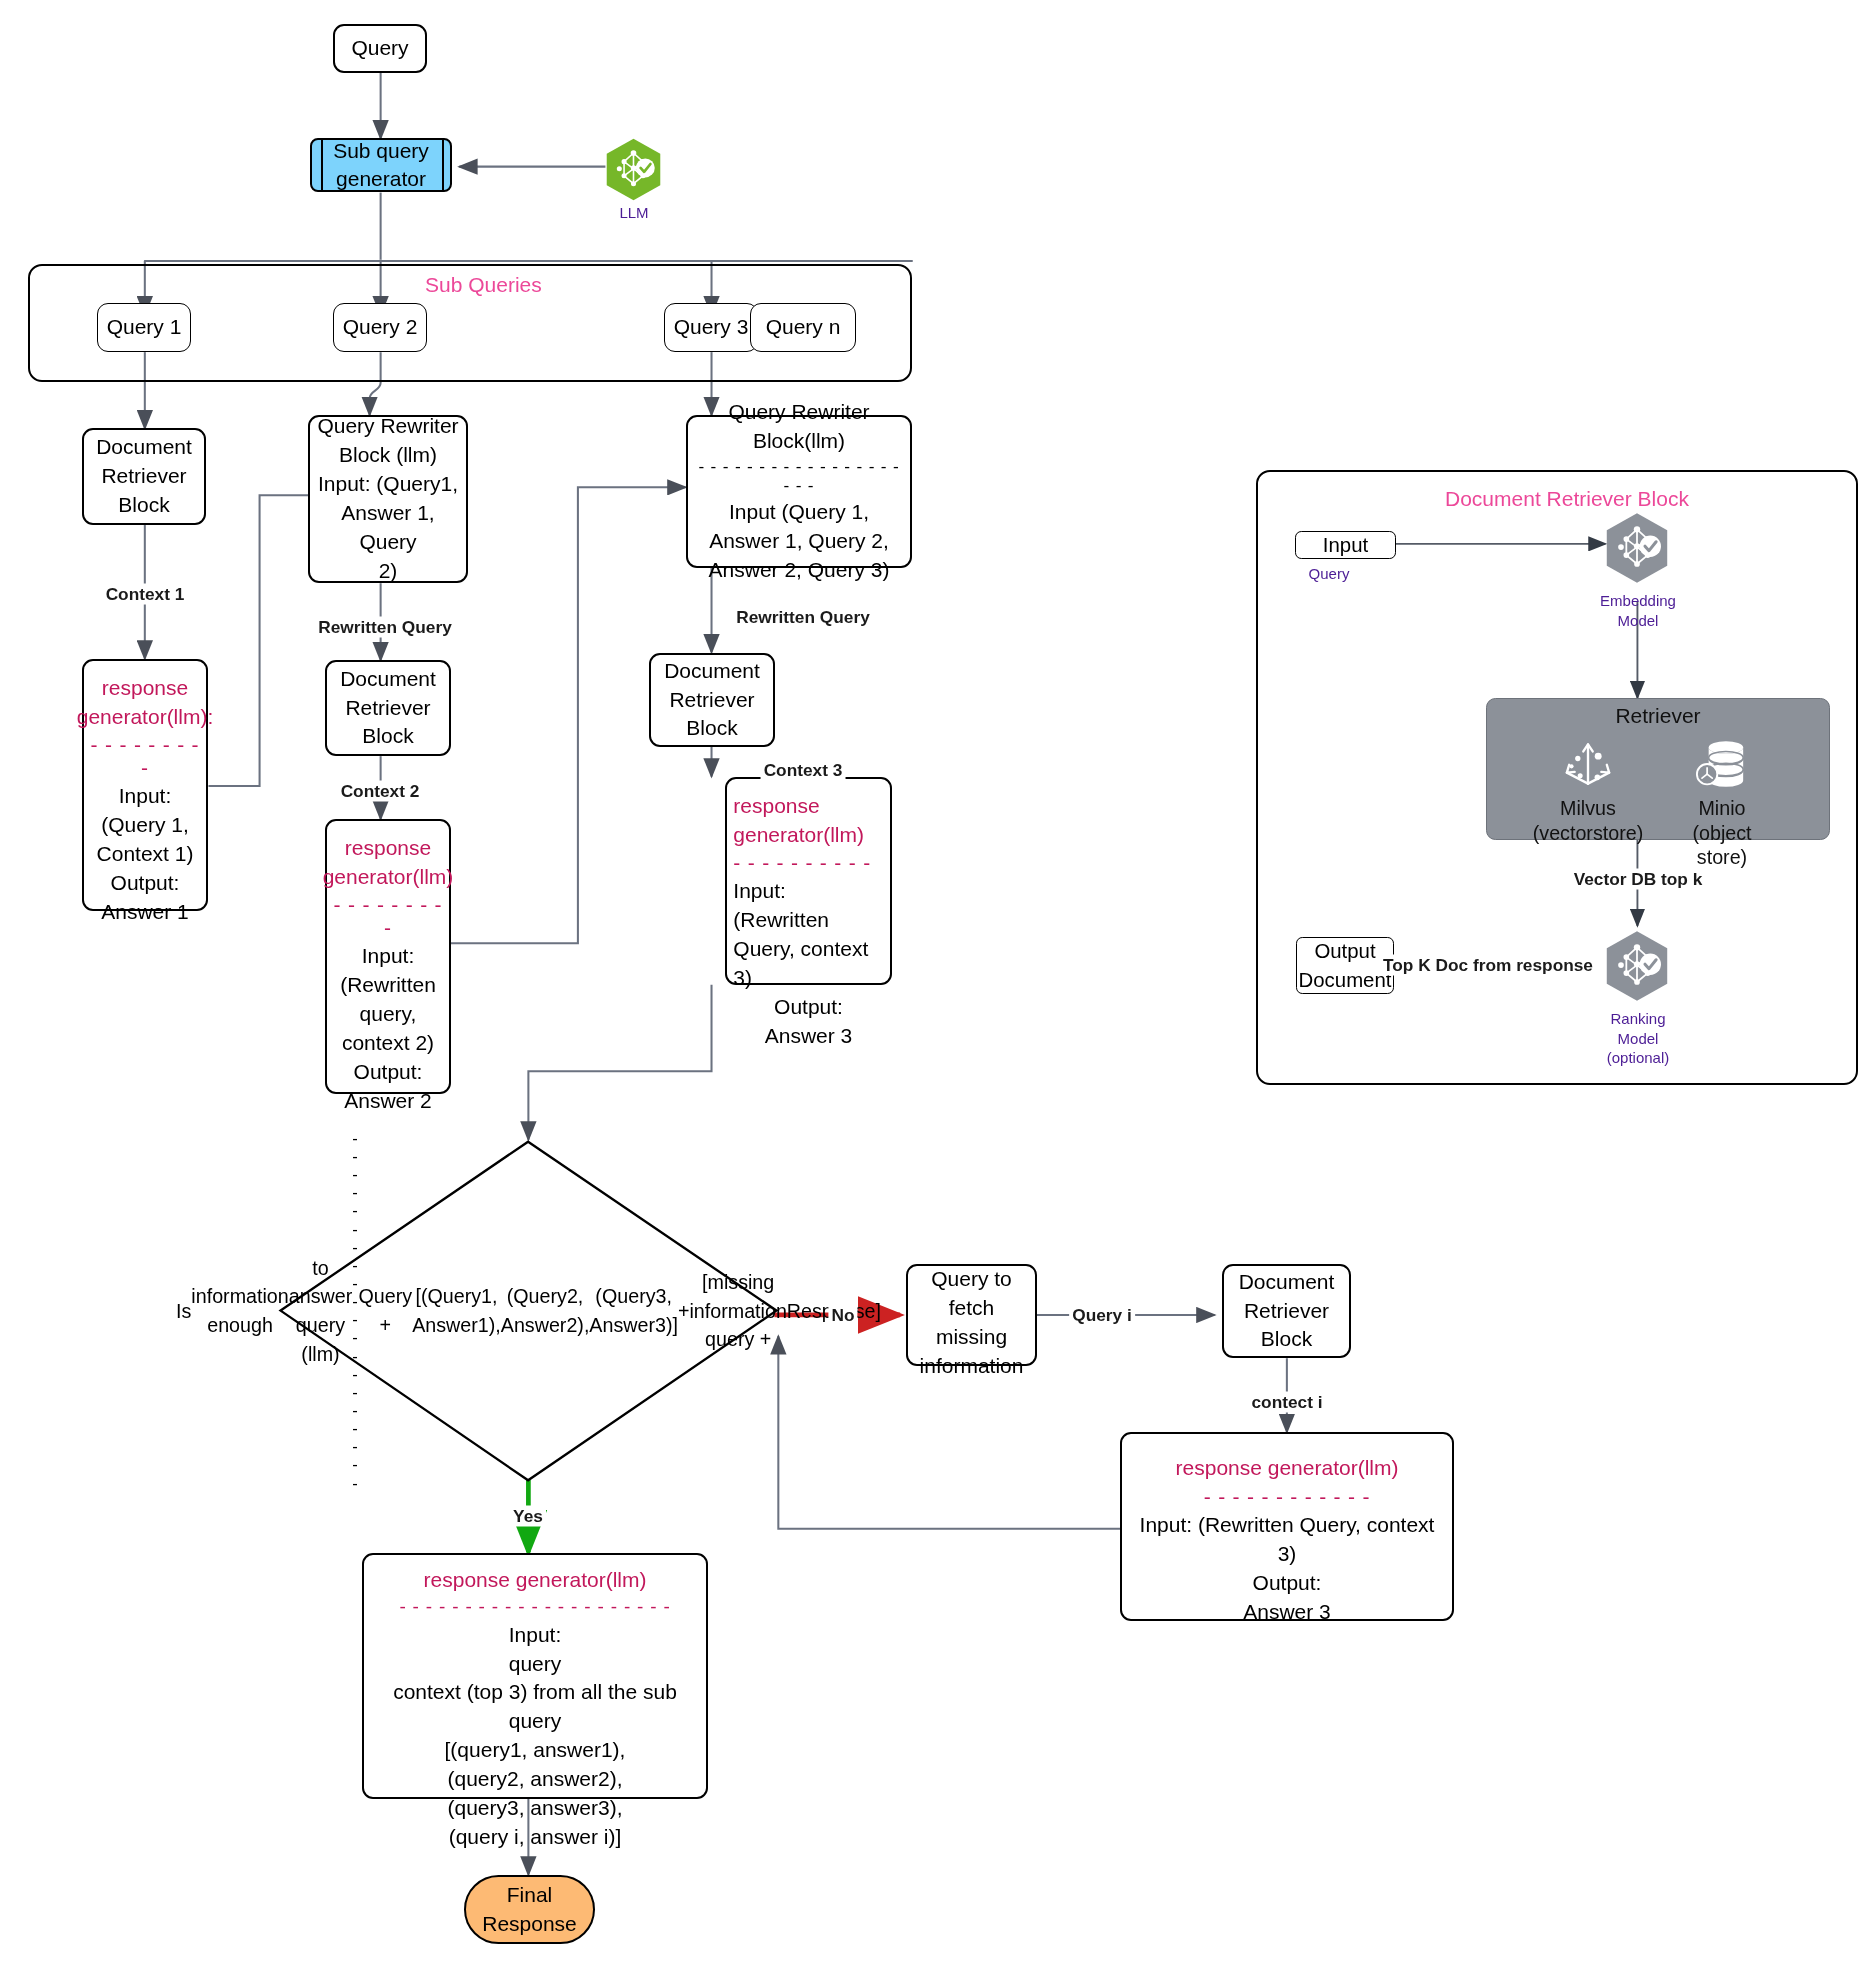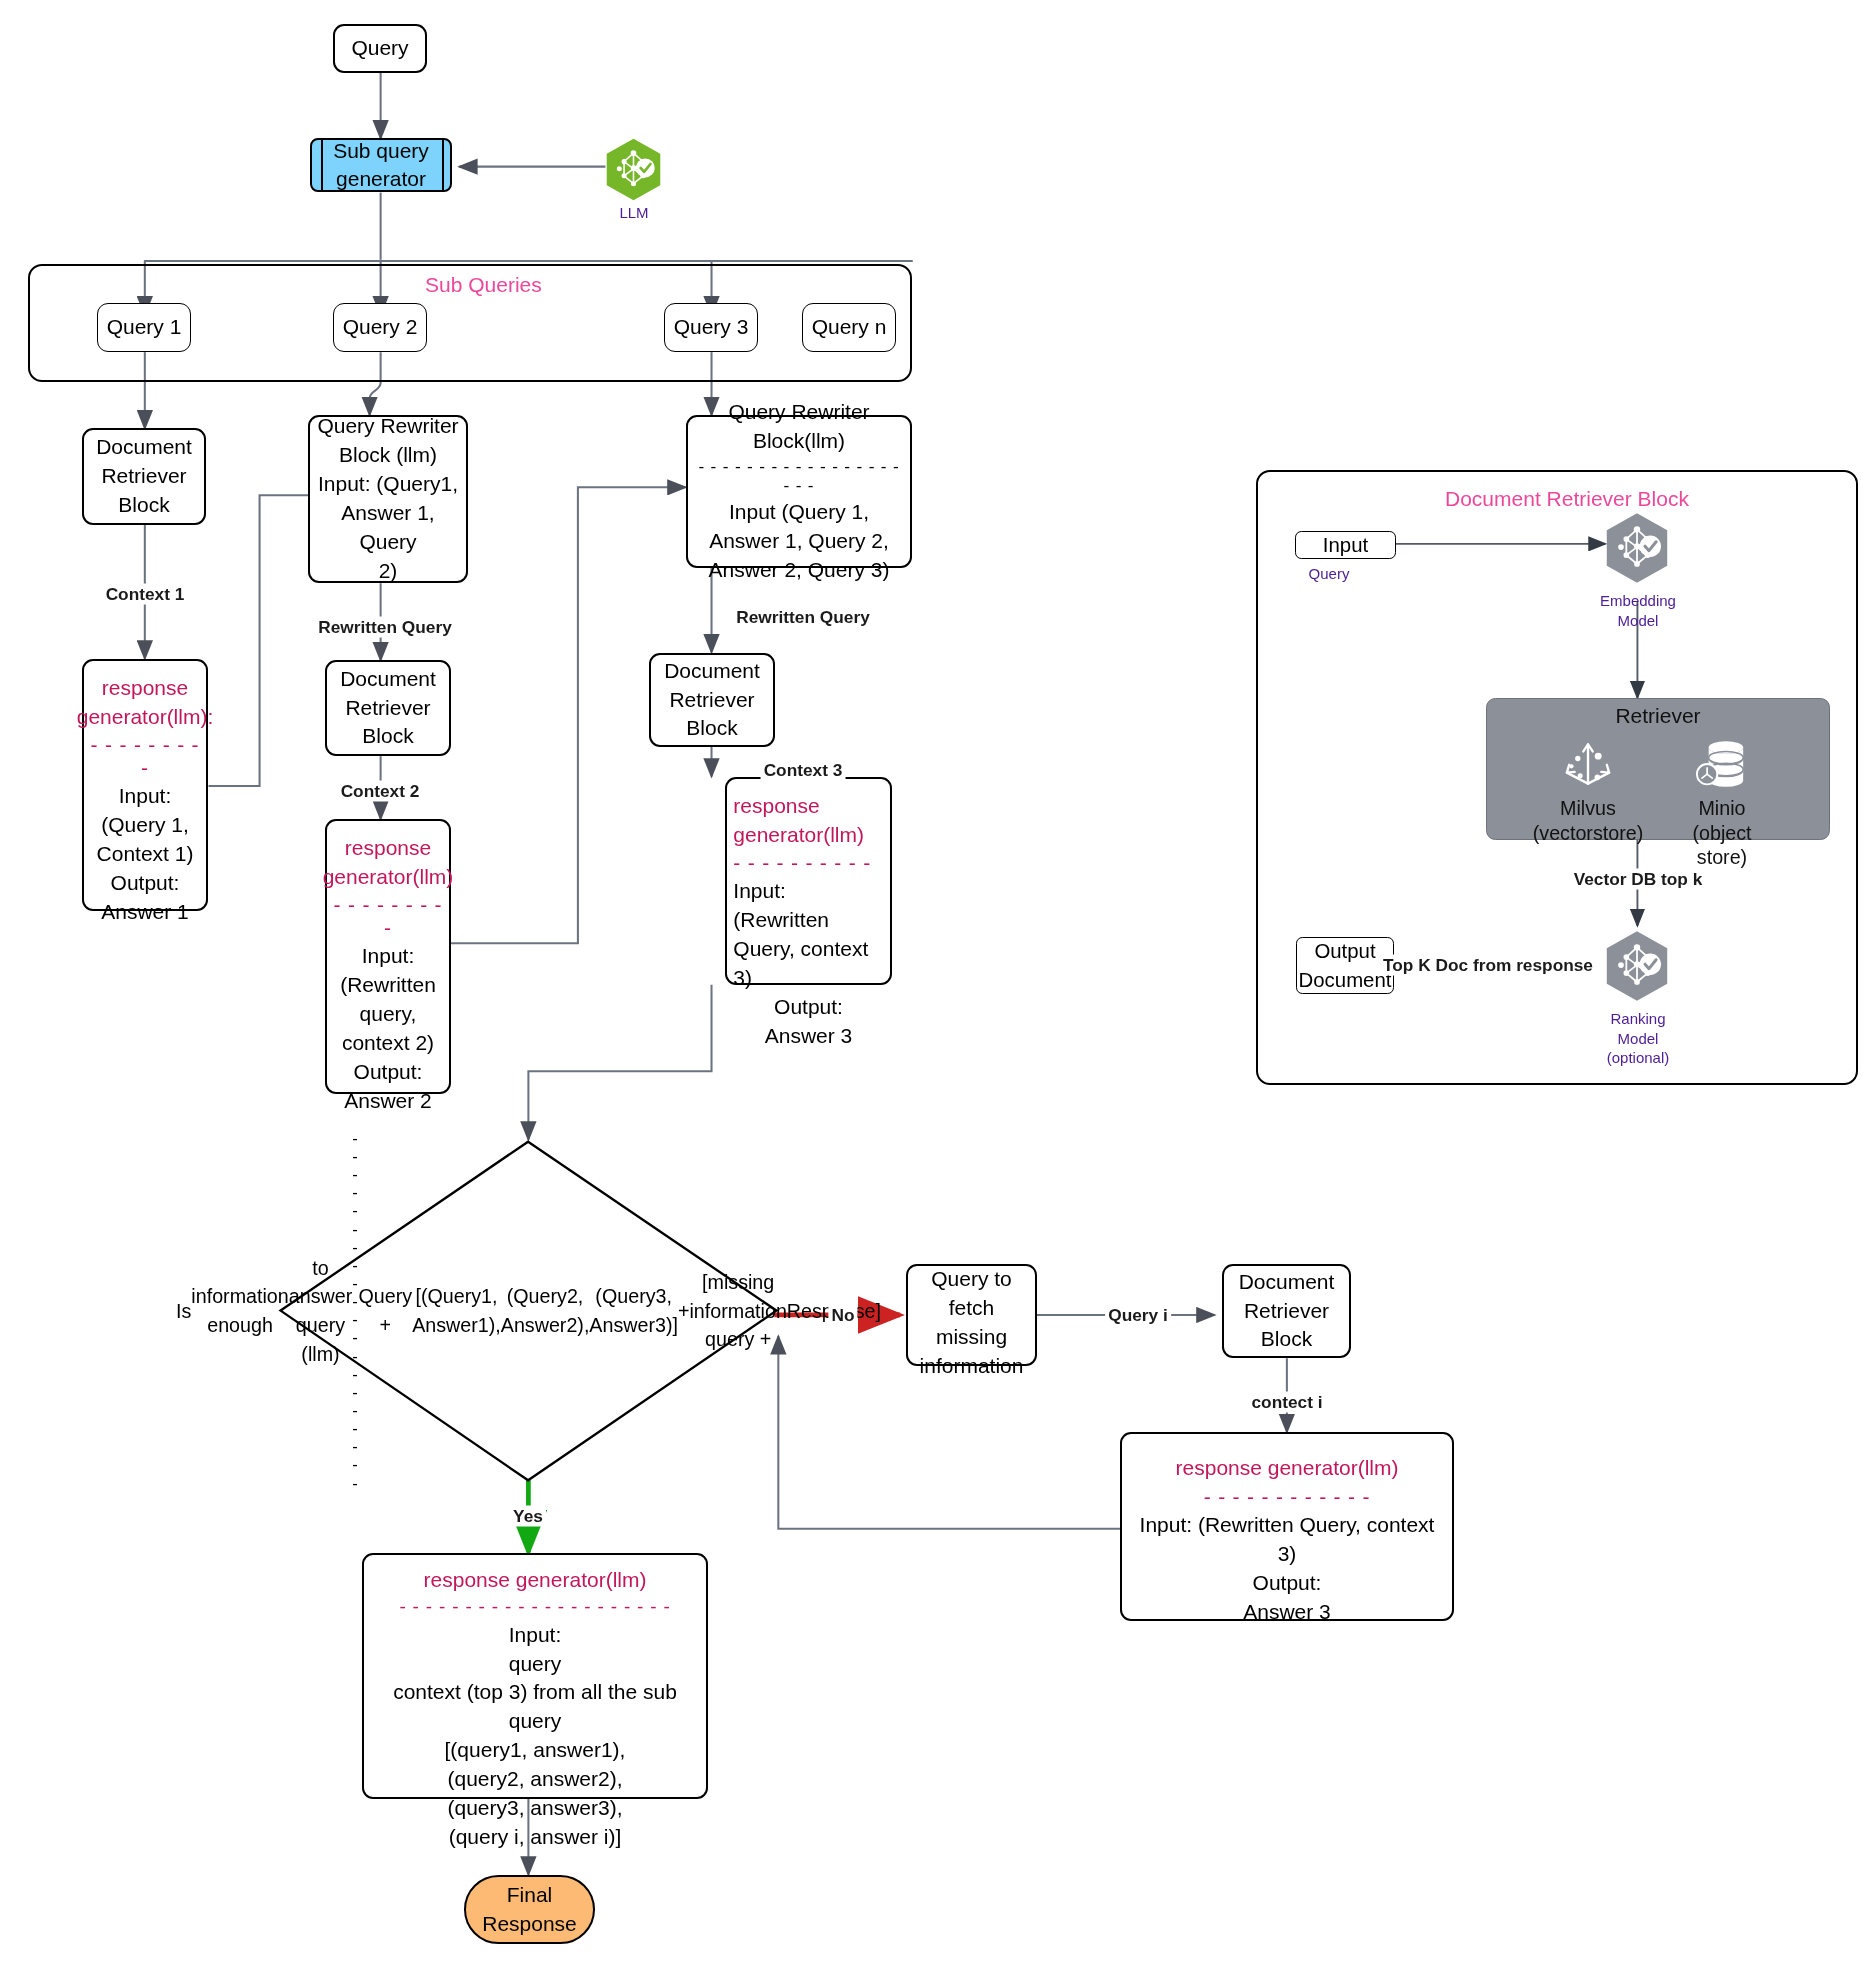--- a/index.html
+++ b/index.html
@@ -197,21 +197,21 @@
 
   <div class="node thin" style="left:97px;top:303px;width:94px;height:49px;">
     <span>Query 1</span>
   </div>
   <div class="node thin" style="left:333px;top:303px;width:94px;height:49px;">
     <span>Query 2</span>
   </div>
   <div class="node thin" style="left:664px;top:303px;width:94px;height:49px;">
     <span>Query 3</span>
   </div>
-  <div class="node thin" style="left:802px;top:303px;width:94px;height:49px;">
+  <div class="node thin" style="left:750px;top:303px;width:106px;height:49px;">
     <span>Query n</span>
   </div>
 
   <div class="node" style="left:82px;top:428px;width:124px;height:97px;white-space:pre-line;">
     <span style="white-space:pre-line;">Document
 Retriever
 Block</span>
   </div>
 
   <div class="node" style="left:82px;top:659px;width:126px;height:252px;justify-content:flex-start;padding-top:12.6px;">
@@ -423,21 +423,21 @@
 
   <div class="elabel" style="left:843px;top:1315px;">No</div>
   <div class="elabel" style="left:528px;top:1516px;">Yes</div>
 
   <div class="node" style="left:906px;top:1264px;width:131px;height:102px;">
     <span style="white-space:pre-line;margin-top:16px;">Query to
 fetch
 missing
 information</span>
   </div>
-  <div class="elabel" style="left:1102px;top:1315px;margin-left:36px;">Query i</div>
+  <div class="elabel" style="left:1102px;top:1315px;">Query i</div>
 
   <div class="node" style="left:1222px;top:1264px;width:129px;height:94px;">
     <span style="white-space:pre-line;">Document
 Retriever
 Block</span>
   </div>
   <div class="elabel" style="left:1287px;top:1402px;">contect i</div>
 
   <div class="node" style="left:1120px;top:1432px;width:334px;height:189px;justify-content:flex-start;padding-top:20.4px;">
     <span class="rg">response generator(llm)</span>

